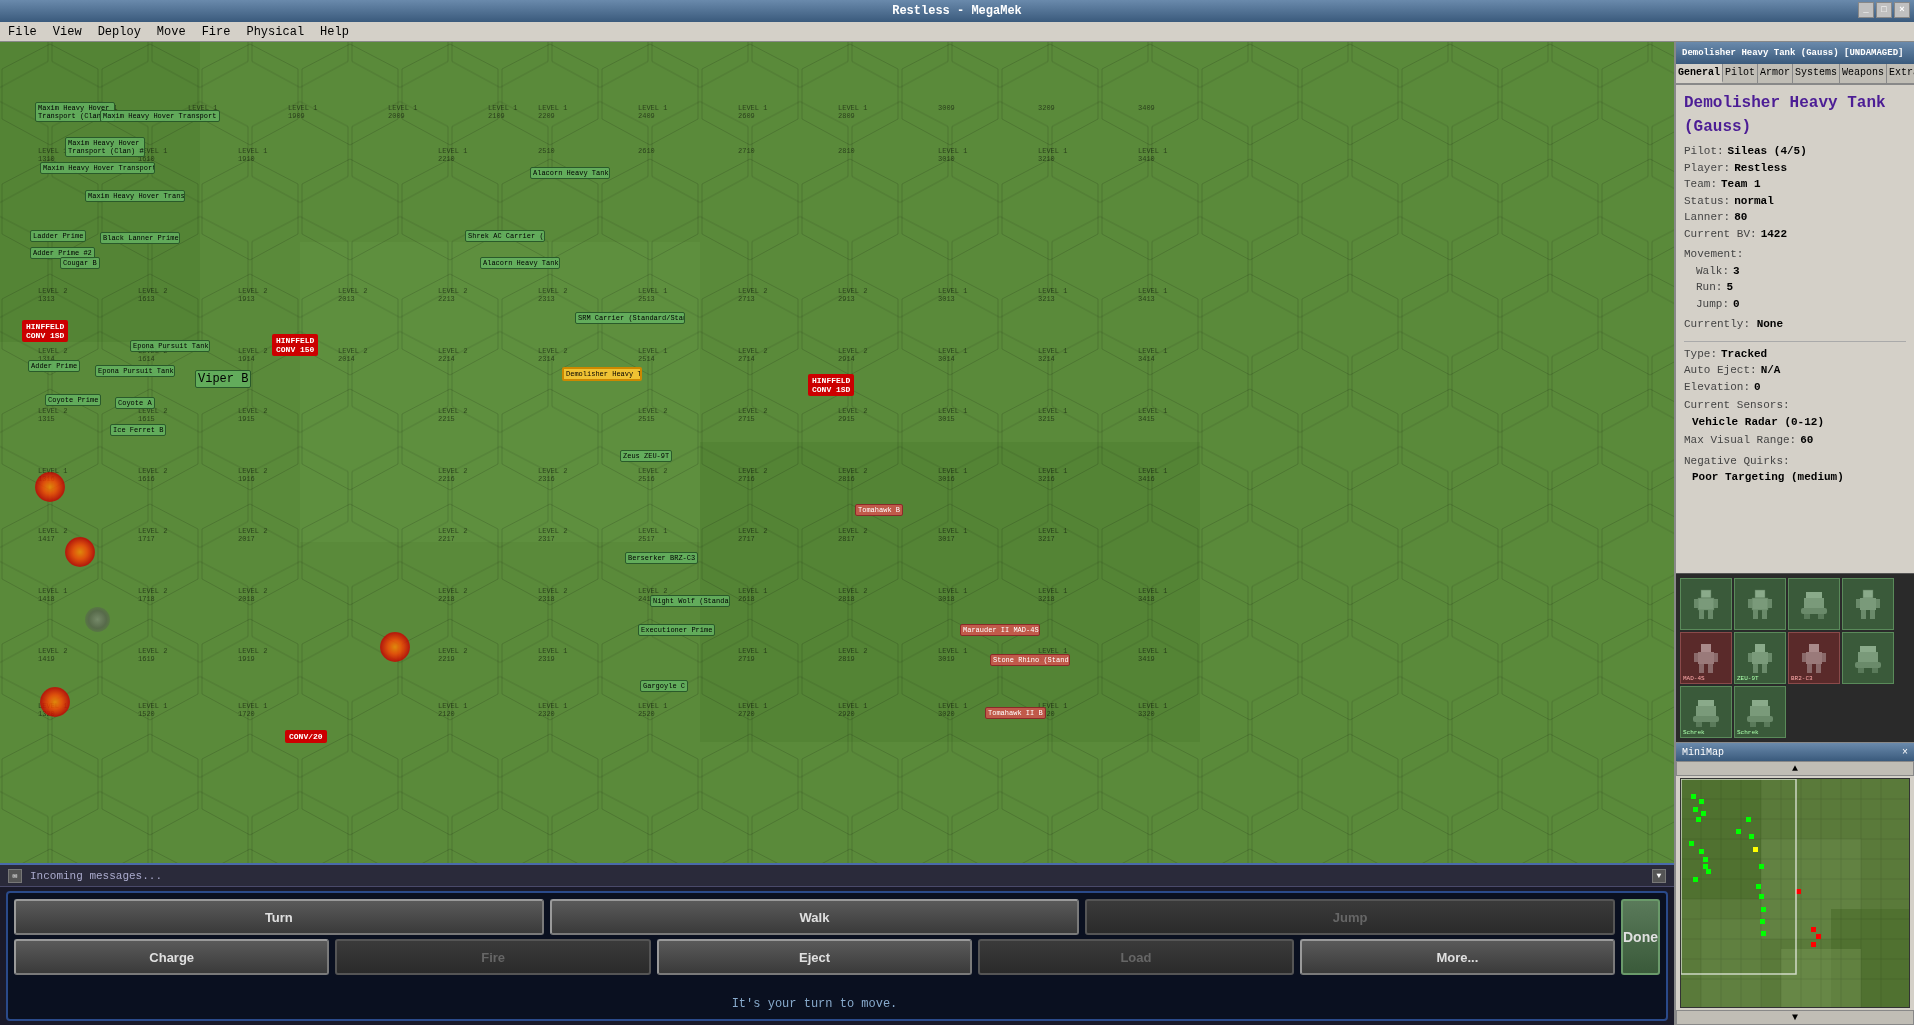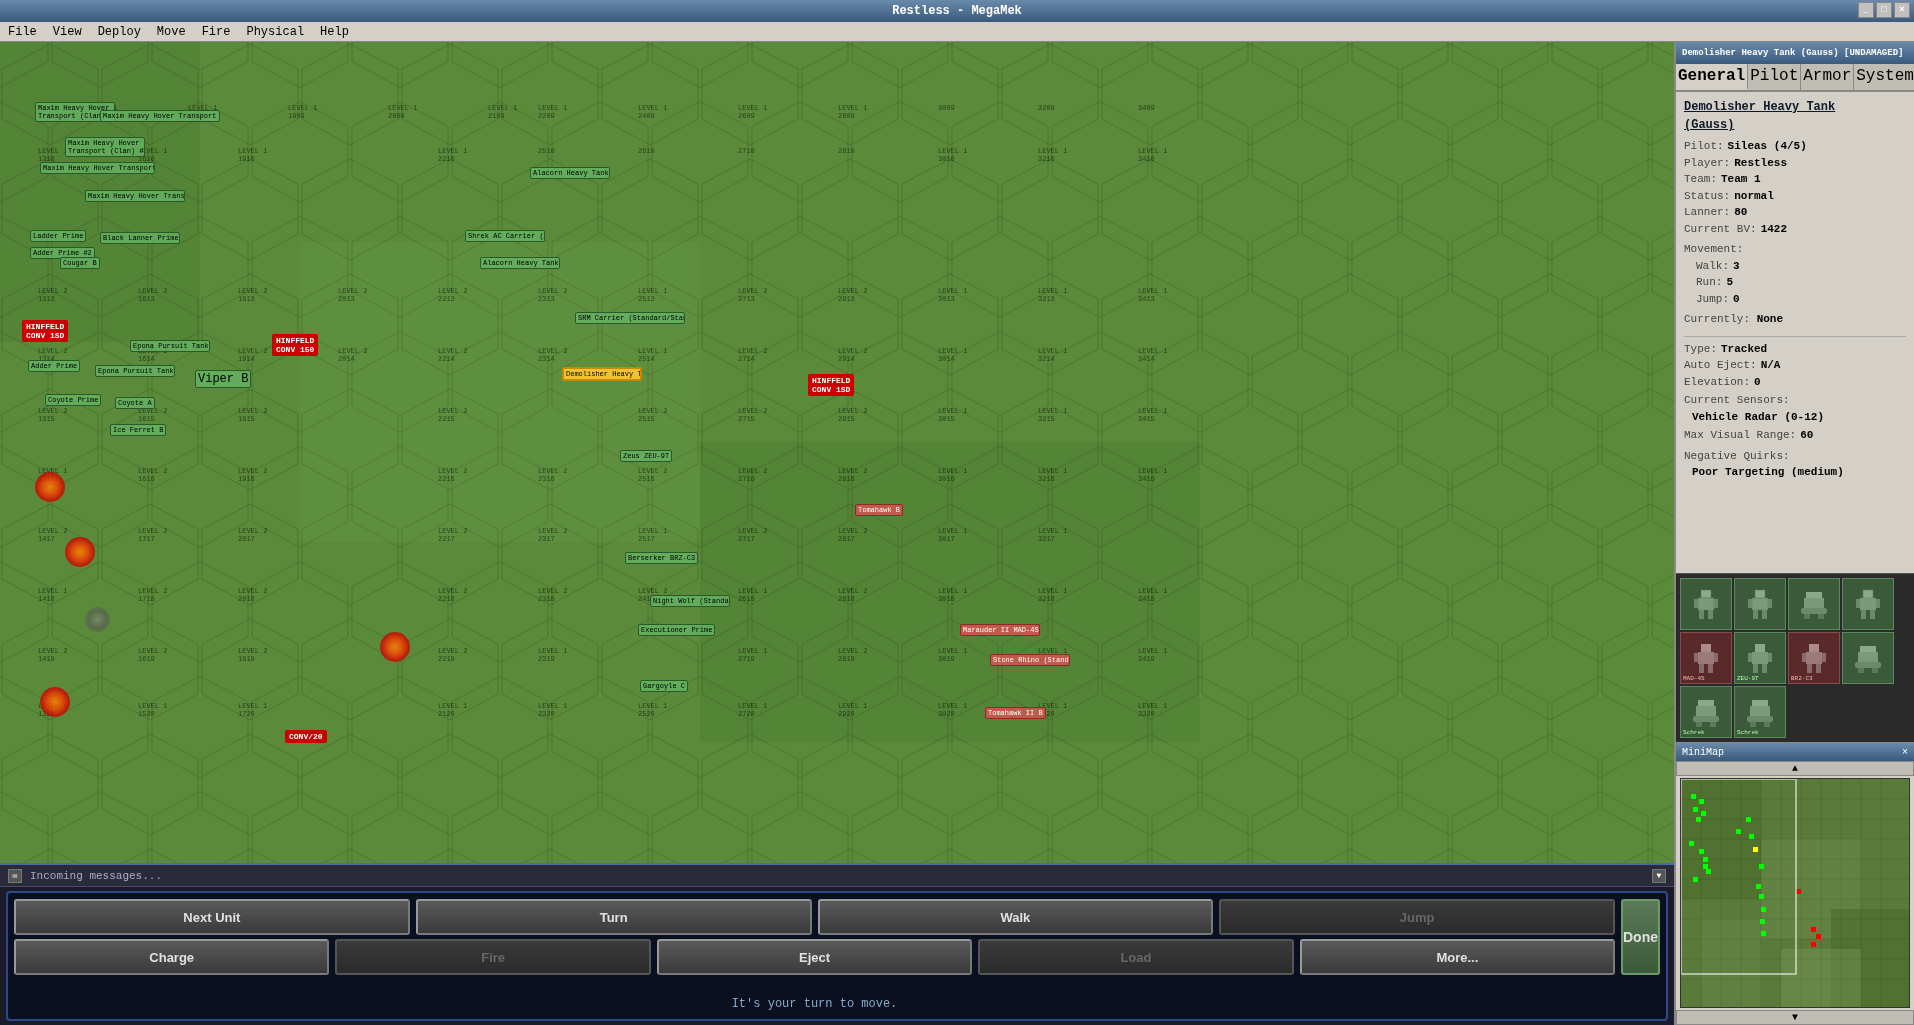--- a/index.html
+++ b/index.html
@@ -221,44 +221,43 @@
 
     #unit-tabs {
       display: flex;
       background: #c0bdb5;
       border-bottom: 2px solid #888;
     }
     .unit-tab {
       flex: 1;
       text-align: center;
       padding: 3px 2px;
-      font-size: 16px;
+      font-size: 10px;
       border-right: 1px solid #888;
       cursor: pointer;
       background: #c0bdb5;
     }
     .unit-tab.active {
       background: #d4d0c8;
       border-bottom: 2px solid #d4d0c8;
       font-weight: bold;
     }
 
     #unit-info {
       padding: 6px 8px;
       flex: 1;
       font-size: 11px;
       line-height: 1.5;
       overflow: hidden;
     }
     .unit-name {
-      color: #0f172a;
+      color: #4c1d95;
       font-weight: bold;
-      font-size: 12px;
+      font-size: 16px;
       margin-bottom: 4px;
-      text-decoration: underline;
     }
     .info-row {
       display: flex;
       gap: 4px;
     }
     .info-label { color: #444; }
     .info-value { color: #000; font-weight: bold; }
 
     
     #minimap-section {
@@ -552,21 +551,20 @@
         <div class="msg-icon">✉</div>
         <span class="msg-text">Incoming messages...</span>
         <div class="msg-icon" style="margin-left:auto;">▼</div>
       </div>
 
       <div id="action-panel">
         <div style="display:flex;gap:6px;">
 
           <div style="flex:1;">
             <div id="action-buttons-row1">
-              <button class="action-btn">Next Unit</button>
               <button class="action-btn">Turn</button>
               <button class="action-btn">Walk</button>
               <button class="action-btn disabled">Jump</button>
             </div>
             <div id="action-buttons-row2">
               <button class="action-btn">Charge</button>
               <button class="action-btn disabled">Fire</button>
               <button class="action-btn">Eject</button>
               <button class="action-btn disabled">Load</button>
               <button class="action-btn">More...</button>

